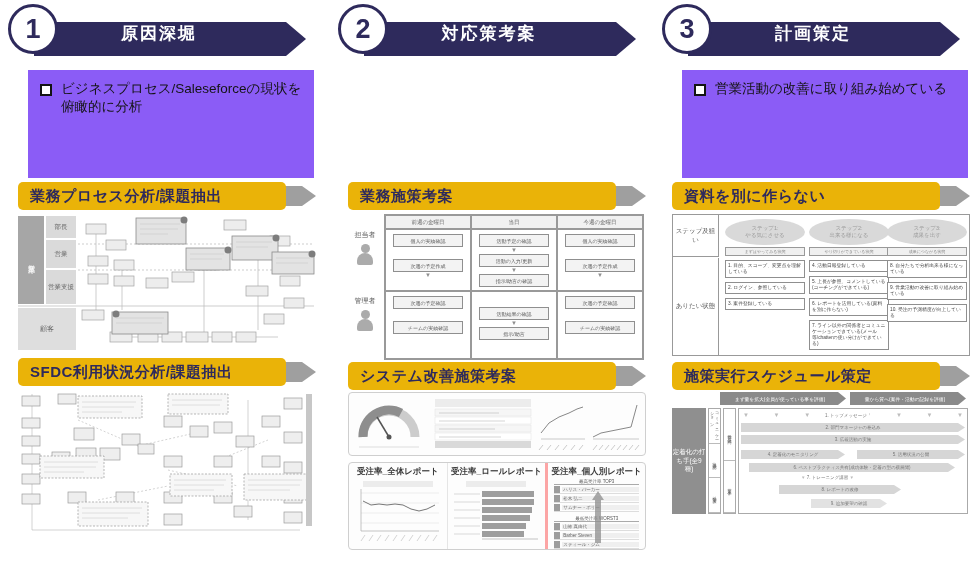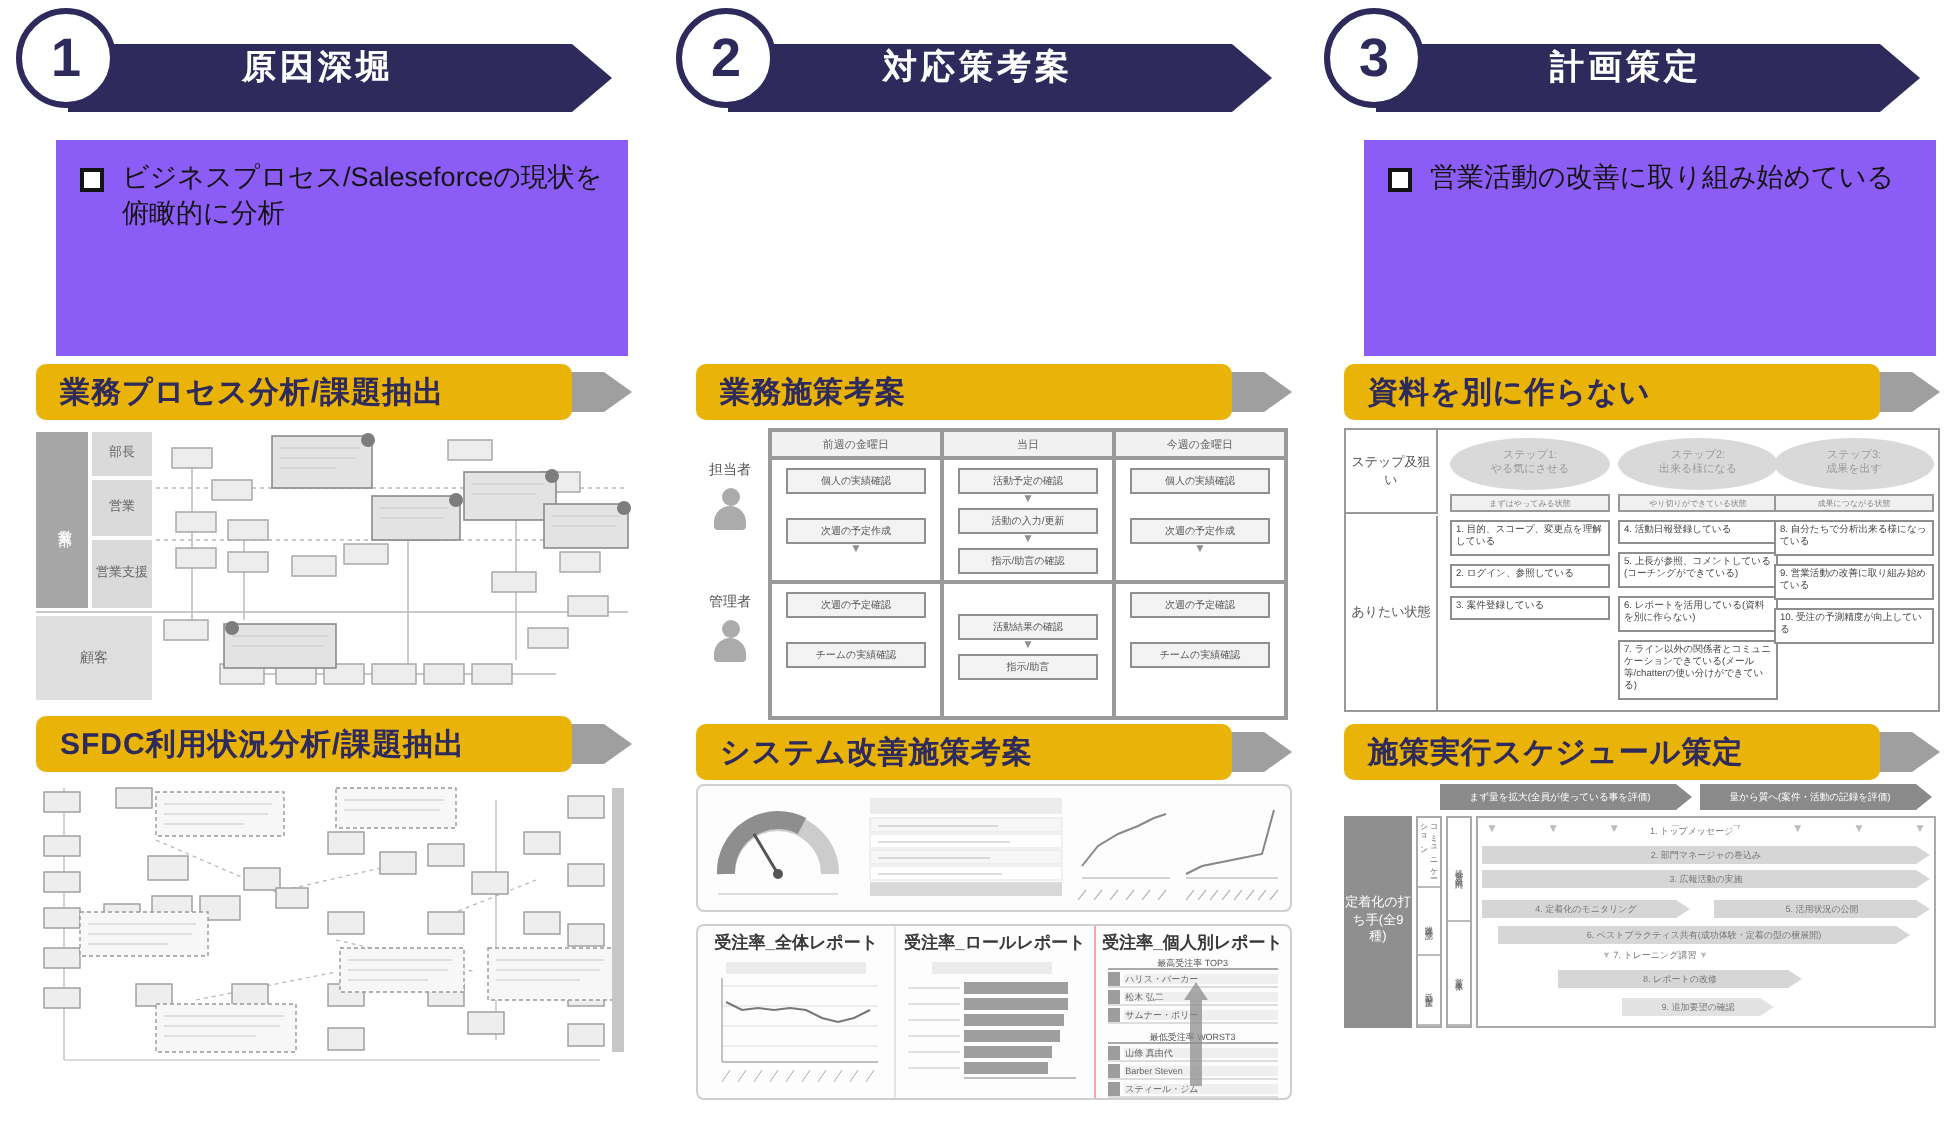--- a/index.html
+++ b/index.html
@@ -425,21 +425,21 @@
                   <line x1="40" y1="56" x2="36" y2="62"></line>
                 <line x1="48" y1="56" x2="44" y2="62"></line>
                   <line x1="56" y1="56" x2="52" y2="62"></line>
                 <line x1="64" y1="56" x2="60" y2="62"></line>
                   <line x1="72" y1="56" x2="68" y2="62"></line>
                 <line x1="80" y1="56" x2="76" y2="62"></line>
                   <line x1="88" y1="56" x2="84" y2="62"></line>
               </g>
             </svg>
           </div>
-          <div style="width:99px;border-right:1px solid #fca5a5">
+          <div style="width:99px;border-right:3px solid #fca5a5">
             <div class="rep-title">受注率_ロールレポート</div>
             <svg width="97" height="68" viewBox="0 0 97 68">
               <rect x="18" y="2" width="60" height="6" fill="#ececec"></rect>
               <g fill="#9e9e9e">
                 <rect x="34" y="12" width="52" height="6"></rect>
                   <rect x="34" y="20" width="52" height="6"></rect>
                 <rect x="34" y="28" width="50" height="6"></rect>
                   <rect x="34" y="36" width="48" height="6"></rect>
                 <rect x="34" y="44" width="44" height="6"></rect>
                   <rect x="34" y="52" width="42" height="6"></rect>

